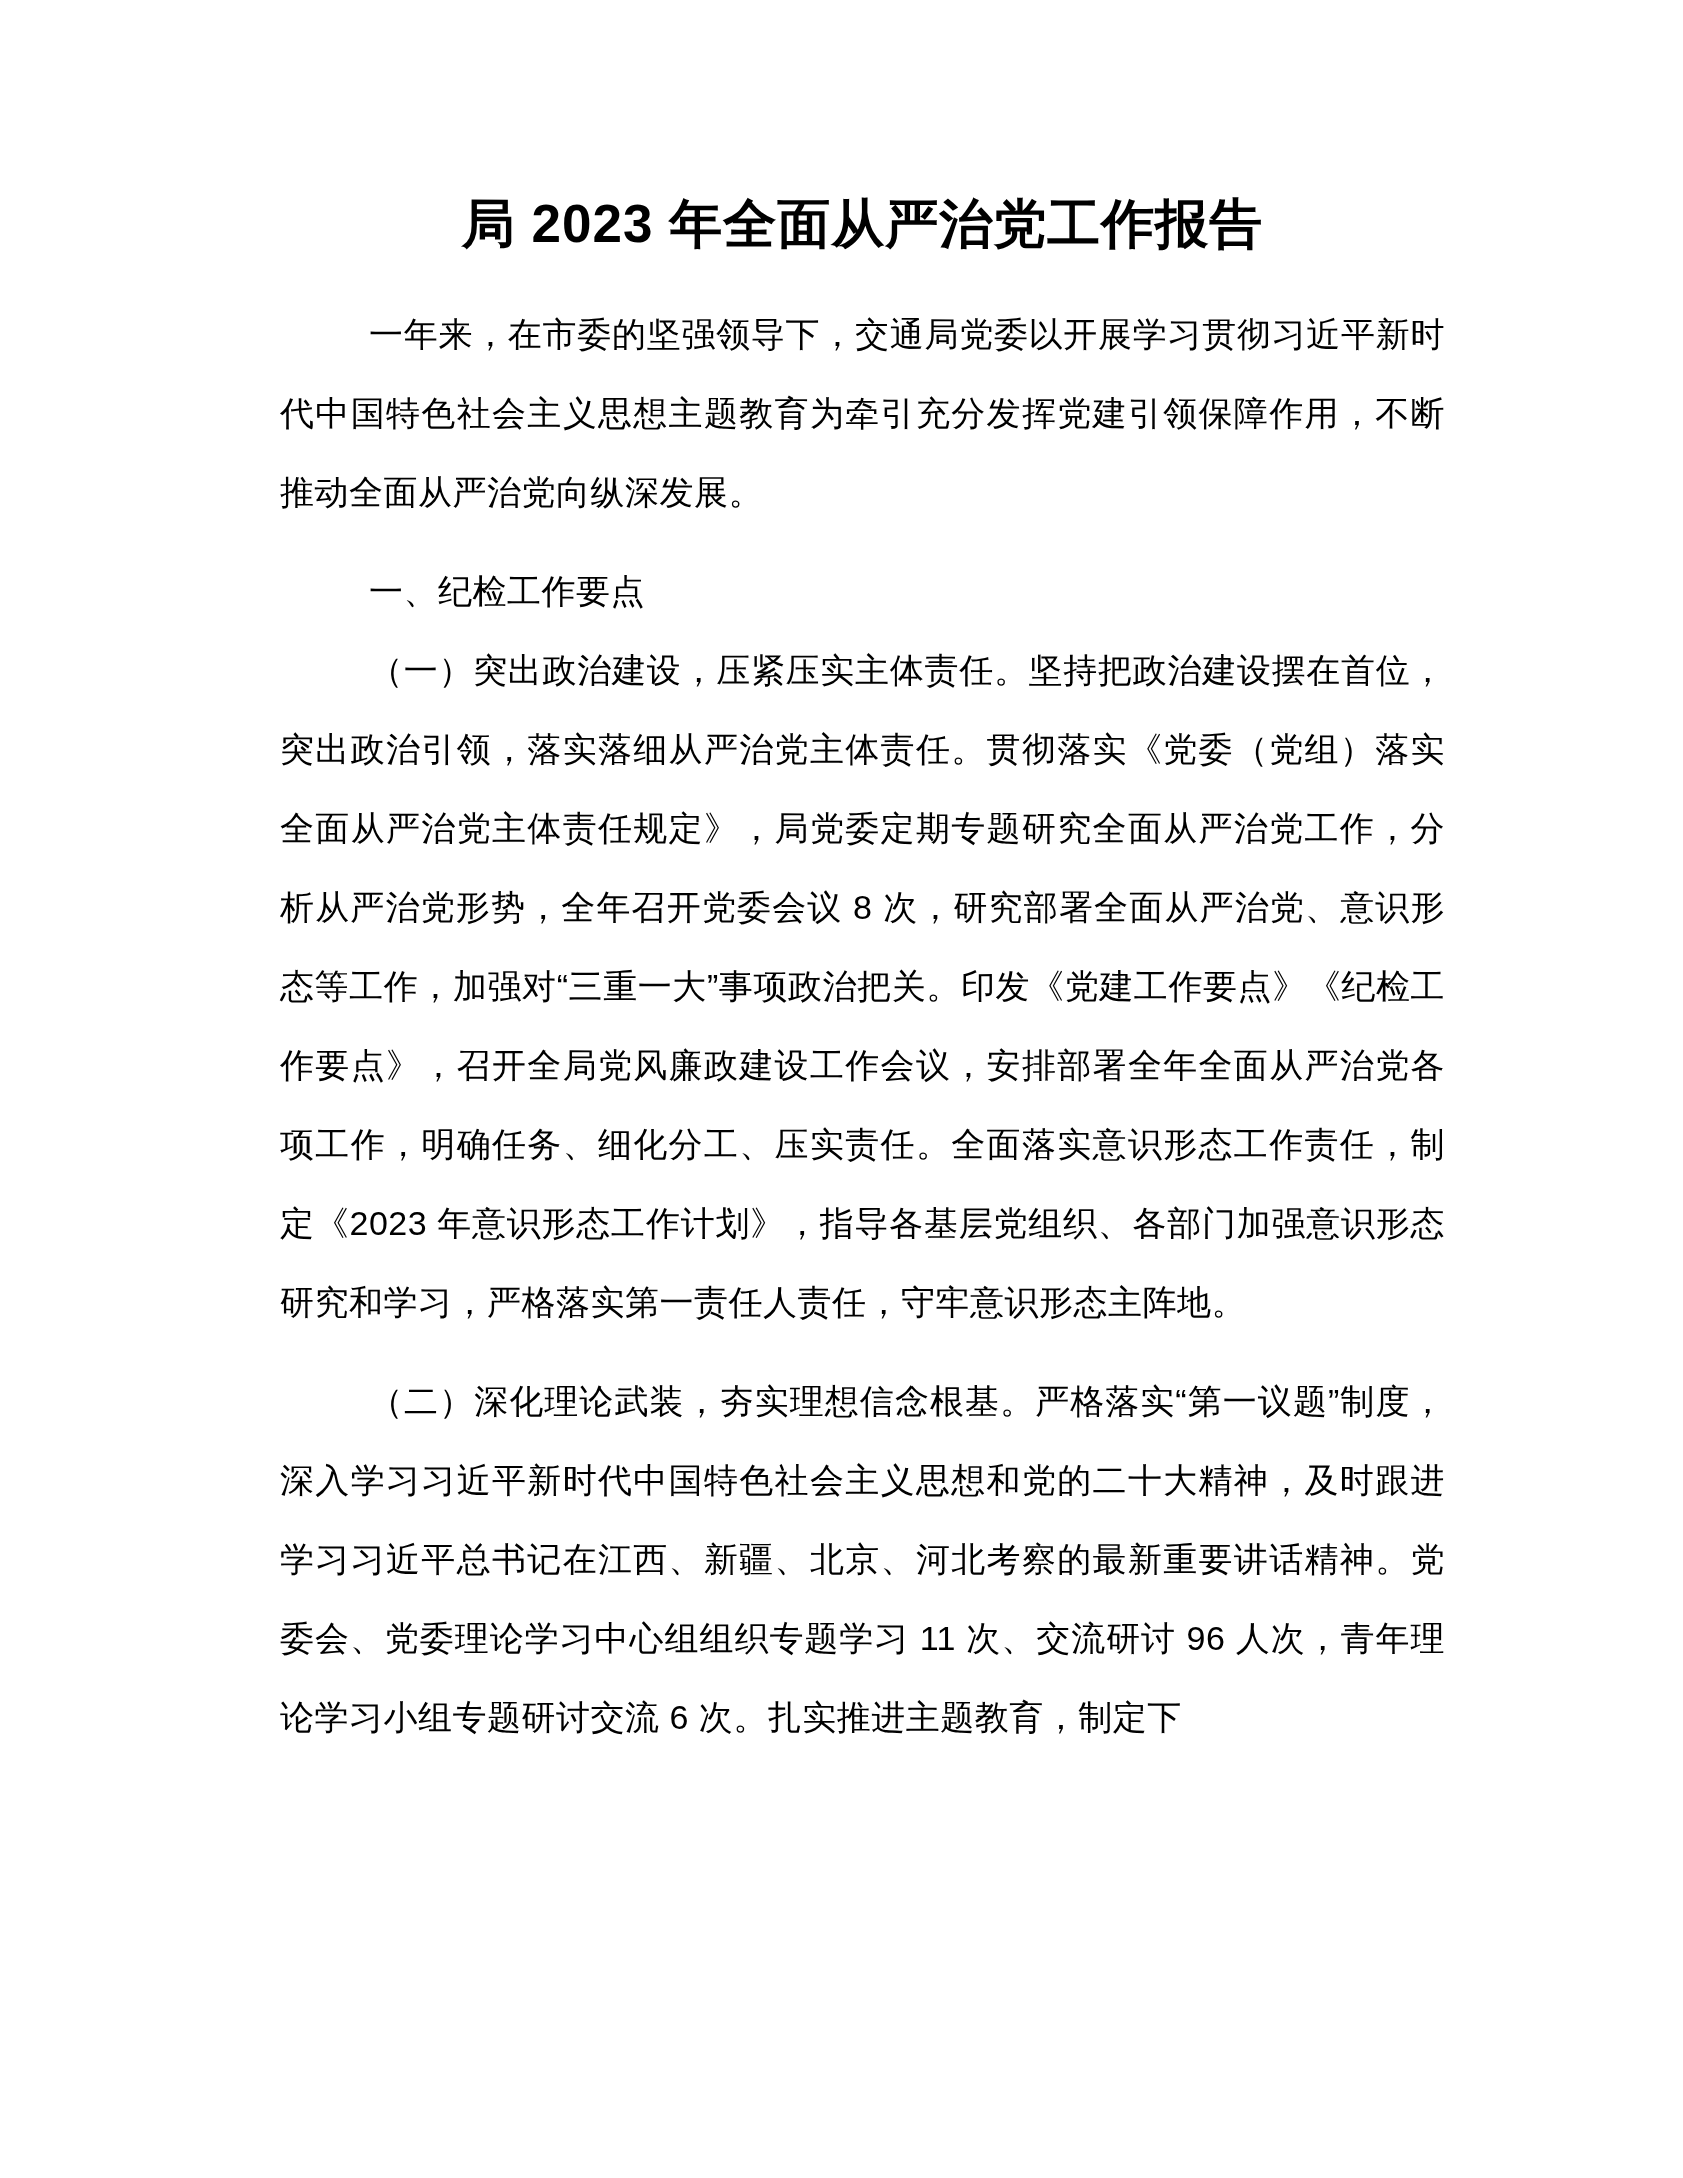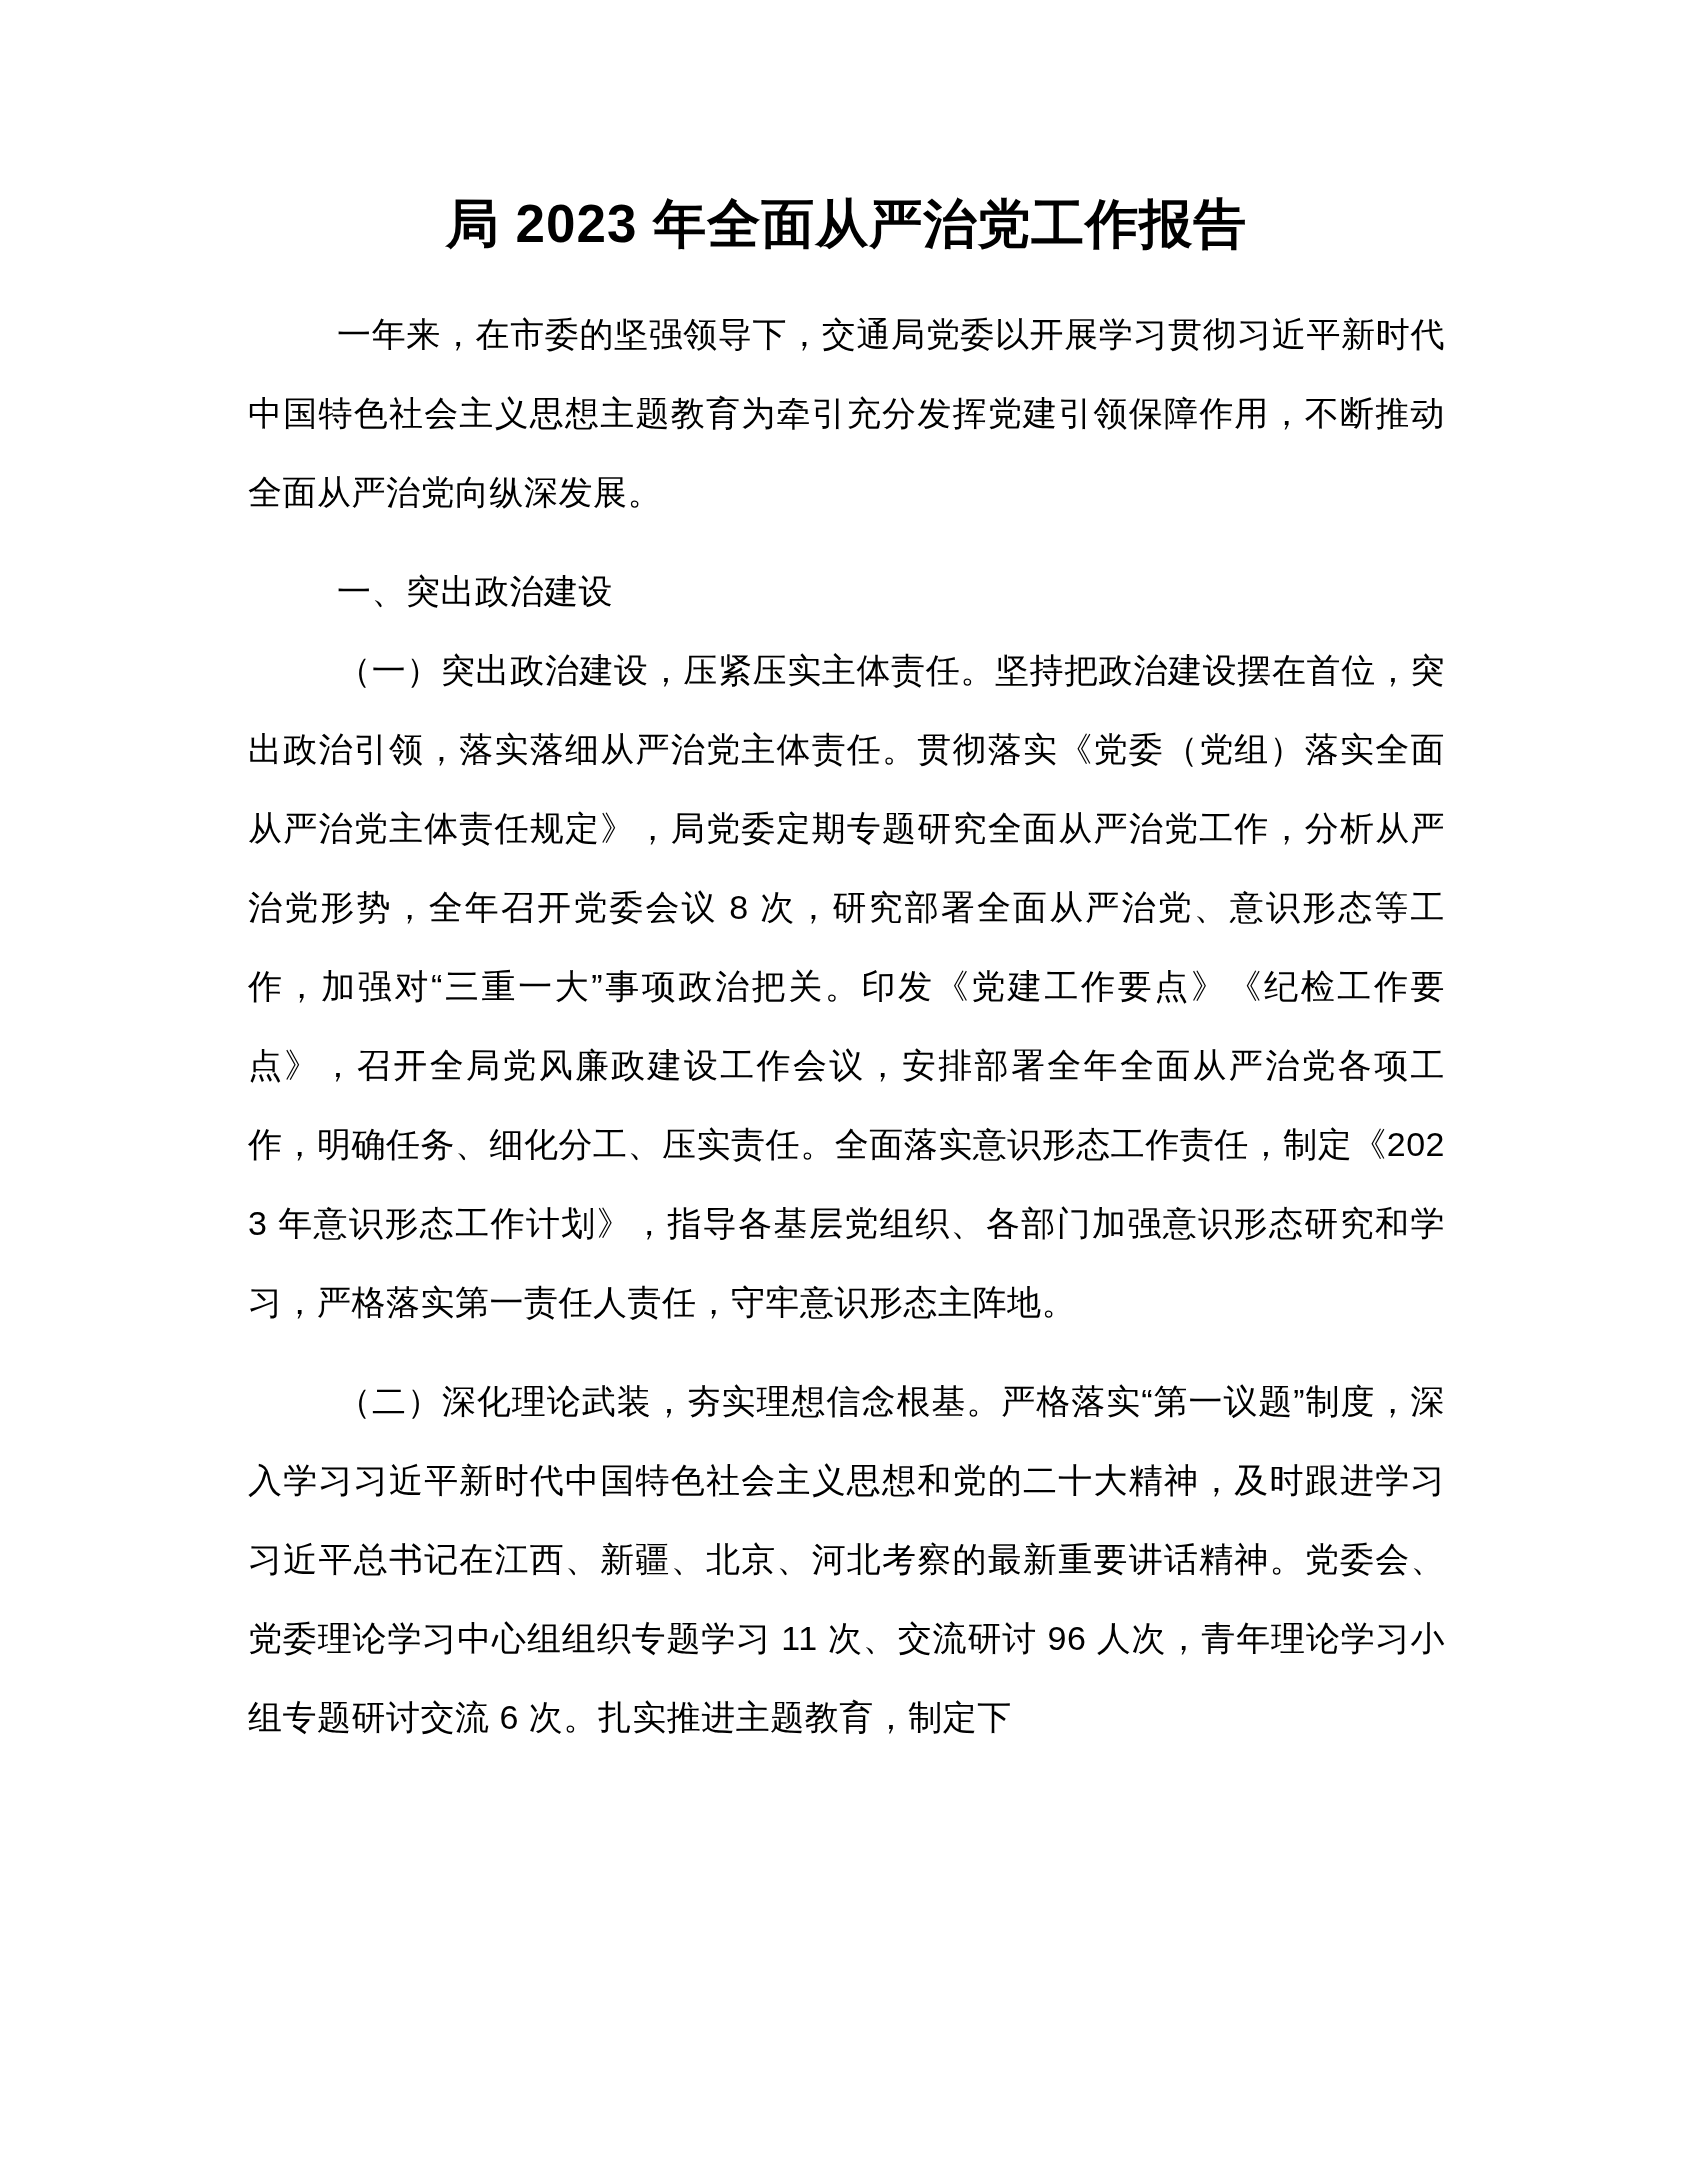--- a/index.html
+++ b/index.html
@@ -9,20 +9,21 @@
   }
   .page {
     position: relative;
     width: 1683px;
     height: 2178px;
     background: #ffffff;
     color: #000000;
     font-family: "Liberation Sans", "DejaVu Sans", sans-serif;
     overflow: hidden;
     box-sizing: border-box;
+    padding-left: 32px;
   }
   .doc-title {
     margin: 188px 238px 35px 248px;
     font-size: 53px;
     font-weight: bold;
     line-height: 1.35;
     text-align: center;
     letter-spacing: 1px;
   }
   .doc-body {
@@ -43,18 +44,18 @@
     text-align: left;
   }
 </style>
 </head>
 <body>
 
 <div class="page">
   <h1 class="doc-title">局 2023 年全面从严治党工作报告</h1>
   <div class="doc-body">
     <p class="para">一年来，在市委的坚强领导下，交通局党委以开展学习贯彻习近平新时代中国特色社会主义思想主题教育为牵引充分发挥党建引领保障作用，不断推动全面从严治党向纵深发展。</p>
-    <p class="para heading">一、突出政治建设</p>
+    <p class="para heading">一、纪检工作要点</p>
     <p class="para">（一）突出政治建设，压紧压实主体责任。坚持把政治建设摆在首位，突出政治引领，落实落细从严治党主体责任。贯彻落实《党委（党组）落实全面从严治党主体责任规定》，局党委定期专题研究全面从严治党工作，分析从严治党形势，全年召开党委会议 8 次，研究部署全面从严治党、意识形态等工作，加强对“三重一大”事项政治把关。印发《党建工作要点》《纪检工作要点》，召开全局党风廉政建设工作会议，安排部署全年全面从严治党各项工作，明确任务、细化分工、压实责任。全面落实意识形态工作责任，制定《2023 年意识形态工作计划》，指导各基层党组织、各部门加强意识形态研究和学习，严格落实第一责任人责任，守牢意识形态主阵地。</p>
     <p class="para">（二）深化理论武装，夯实理想信念根基。严格落实“第一议题”制度，深入学习习近平新时代中国特色社会主义思想和党的二十大精神，及时跟进学习习近平总书记在江西、新疆、北京、河北考察的最新重要讲话精神。党委会、党委理论学习中心组组织专题学习 11 次、交流研讨 96 人次，青年理论学习小组专题研讨交流 6 次。扎实推进主题教育，制定下</p>
   </div>
 </div>
 
 
 </body></html>

